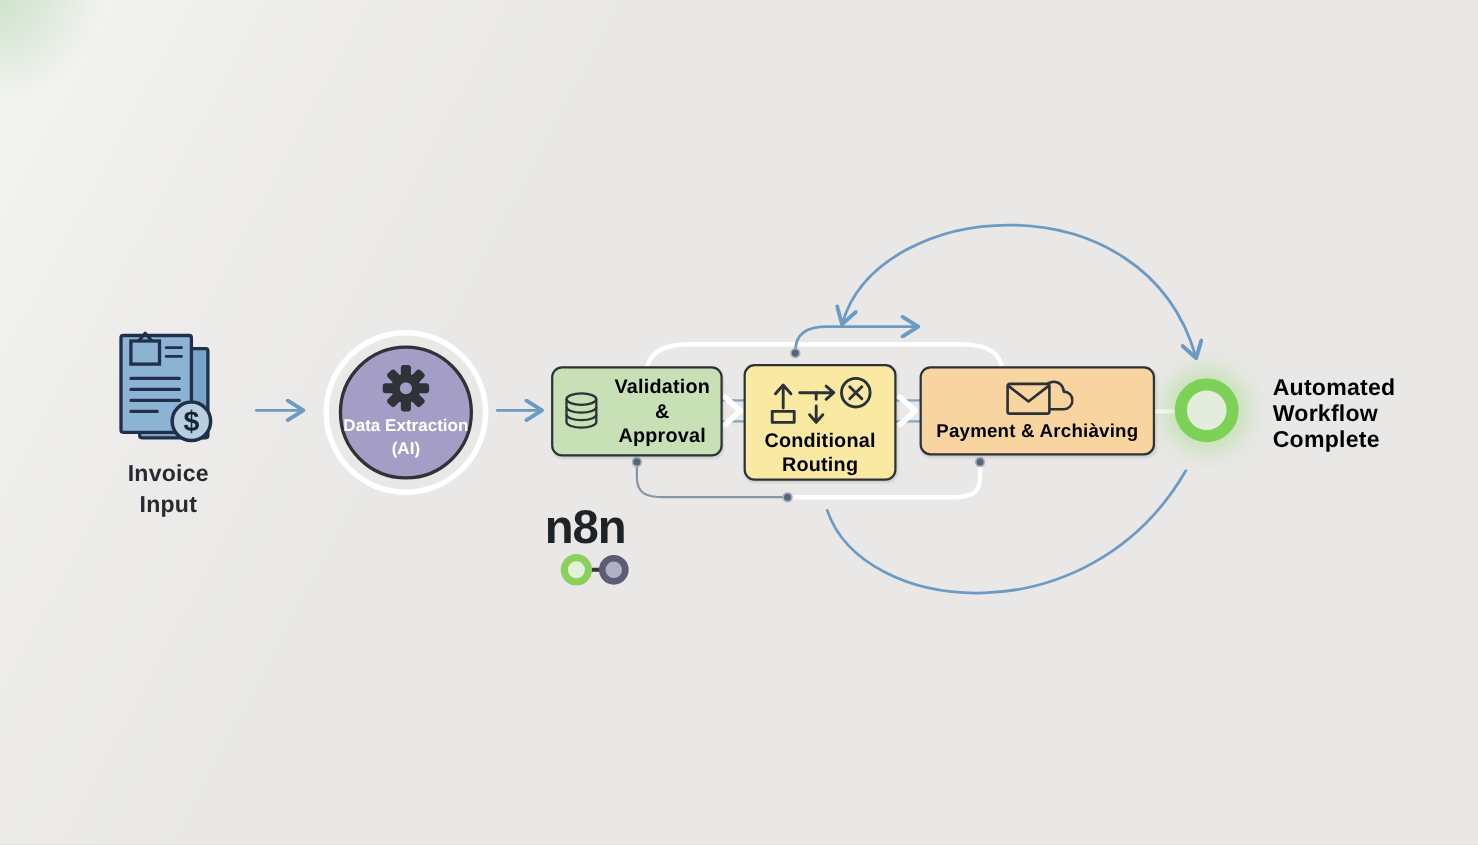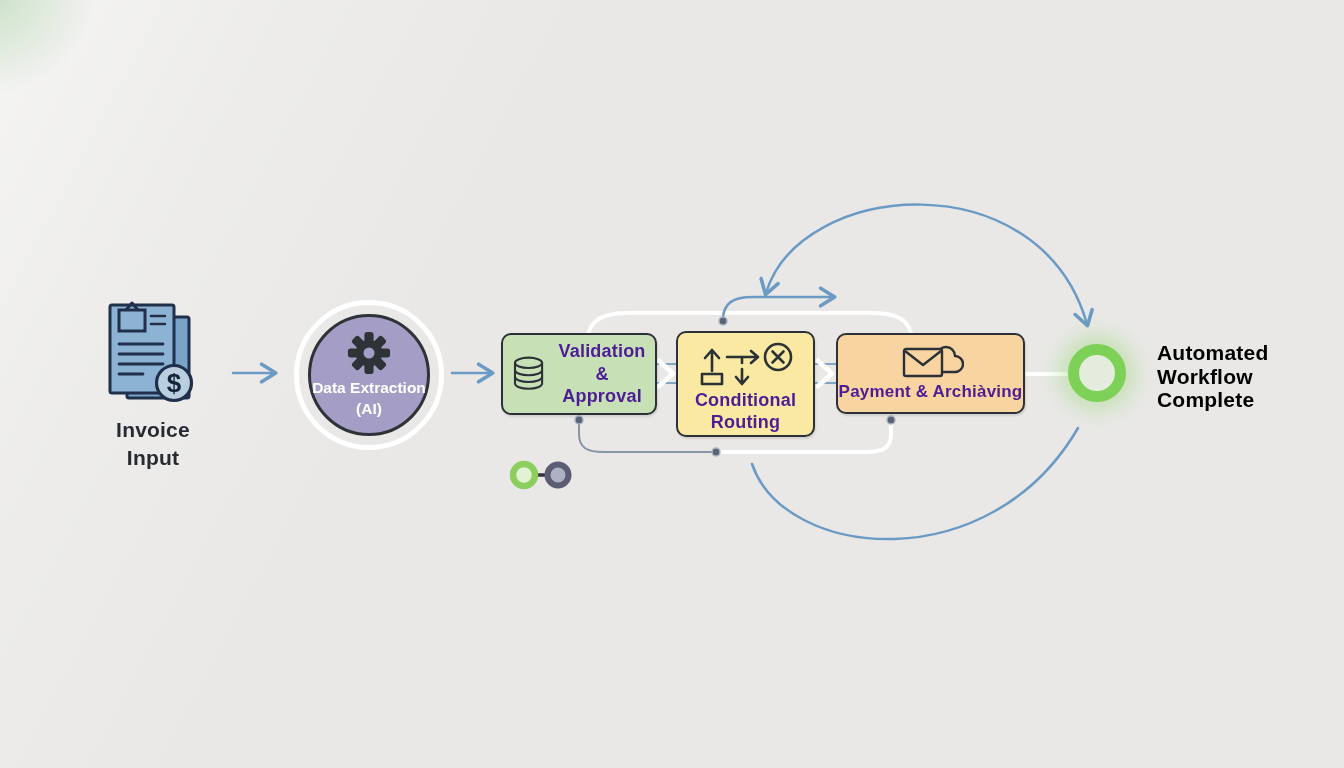--- a/index.html
+++ b/index.html
@@ -20,24 +20,24 @@
   
   .extraction-ring{position:absolute;left:294px;top:300px;width:150px;height:150px;border-radius:50%;
     border:5px solid #ffffff;box-sizing:border-box;display:flex;align-items:center;justify-content:center;}
   .extraction-circle{width:122px;height:122px;border-radius:50%;background:#a49ec6;border:3px solid #2e3338;
     box-sizing:border-box;display:flex;flex-direction:column;align-items:center;justify-content:center;}
   .extraction-circle .node-label{color:#ffffff;font-size:15.5px;font-weight:700;line-height:1.3;text-align:center;margin-top:3px;}
 
   
   .flow-box{position:absolute;box-sizing:border-box;border:2.5px solid #2b3137;border-radius:10px;
     display:flex;align-items:center;justify-content:center;box-shadow:1px 2px 2px rgba(40,45,50,0.12);}
-  .box-label{font-size:18px;font-weight:600;color:#4c1d95;line-height:1.25;text-align:center;letter-spacing:.2px;}
+  .box-label{font-size:18px;font-weight:600;color:#000000;line-height:1.25;text-align:center;letter-spacing:.2px;}
   .validation-box{left:501px;top:333px;width:156px;height:82px;background:#c8e0b6;flex-direction:row;gap:11px;padding:0 8px;}
   .conditional-box{left:676px;top:331px;width:139px;height:106px;background:#f9e9a2;flex-direction:column;padding-top:6px;}
-  .payment-box{left:836px;top:333px;width:189px;height:81px;background:#f8d5a0;flex-direction:column;gap:1px;}
+  .payment-box{left:836px;top:333px;width:214px;height:81px;background:#f8d5a0;flex-direction:column;gap:1px;}
   .payment-box .box-label{font-size:17px;}
 
   
   .complete-ring{position:absolute;left:1068px;top:344px;width:58px;height:58px;border-radius:50%;
     border:11px solid #7ed157;box-sizing:border-box;background:#e4ecdd;
     box-shadow:0 0 20px 9px rgba(140,214,100,0.38);}
   .complete-label{position:absolute;left:1157px;top:341px;font-size:21px;font-weight:700;color:#000000;line-height:1.13;letter-spacing:.2px;}
 
   
   .n8n-logo{position:absolute;left:474px;top:459px;width:116px;text-align:center;}
@@ -171,19 +171,20 @@
     </svg>
     <div class="box-label">Payment &amp; Archiàving</div>
   </div>
 
   <div class="complete-ring"></div>
   <div class="complete-label pre">Automated
 Workflow
 Complete</div>
 
   <div class="n8n-logo">
+    <div class="n8n-text">n8n</div>
     <svg class="n8n-nodes" width="96" height="30" viewBox="0 0 96 30">
       <path d="M 49 15 H 64" stroke="#33333f" stroke-width="3.5"></path>
       <circle cx="40" cy="15" r="11" fill="#e2f2d4" stroke="#8ccf5f" stroke-width="6.5"></circle>
       <circle cx="74" cy="15" r="10.5" fill="#b0b0c3" stroke="#5c5c75" stroke-width="6"></circle>
     </svg>
   </div>
 </div>
 
 </body></html>

